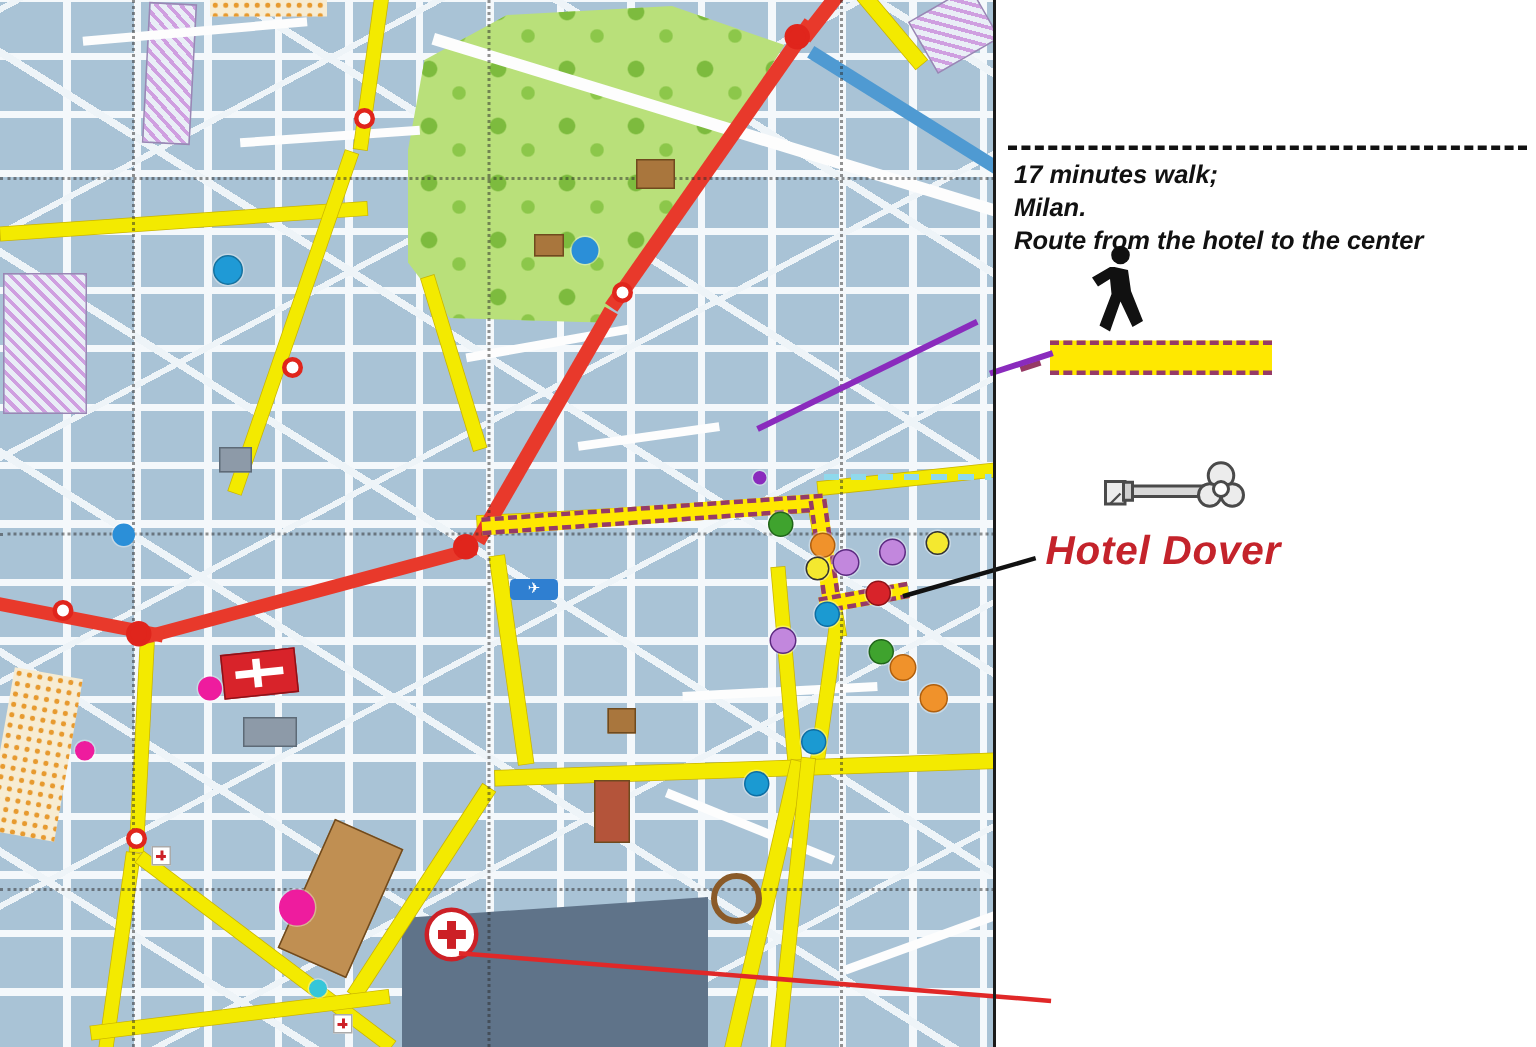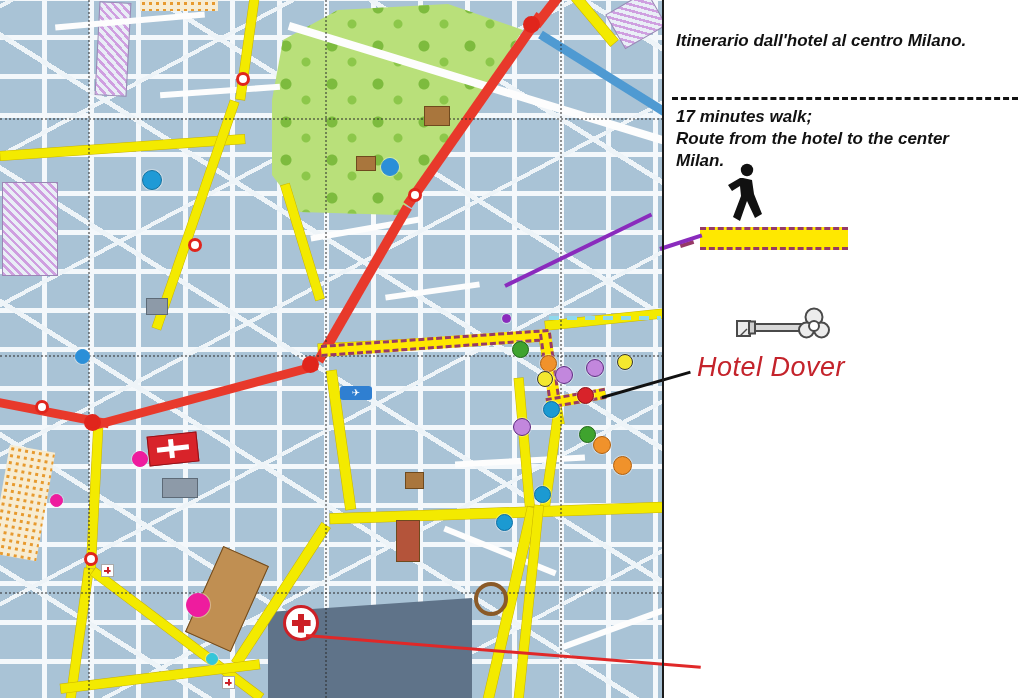--- a/index.html
+++ b/index.html
@@ -67,21 +67,21 @@
   .conn{position:absolute;z-index:40;transform-origin:0 50%;}
   
   .panel{position:absolute;left:664px;top:0;width:360px;height:698px;background:#fff;z-index:20;}
   .p-title{position:absolute;left:12px;font-weight:700;font-style:italic;font-size:17px;line-height:22px;color:#111;}
   .p-div{position:absolute;left:8px;top:97px;width:346px;border-top:3px dashed #111;}
   .walker{position:absolute;left:58px;top:163px;z-index:21;}
   .rsample{position:absolute;left:36px;top:227px;width:148px;height:17px;background:#ffe800;
            border-top:3.5px dashed #963a66;border-bottom:3.5px dashed #963a66;box-sizing:content-box;z-index:21;}
   .rsample-tail{position:absolute;left:16px;top:242px;width:14px;height:4px;background:#963a66;transform:rotate(-18deg);}
   .key{position:absolute;left:70px;top:305px;}
-  .hotel-name{position:absolute;left:33px;top:352px;font-weight:400;font-style:italic;font-size:27px;color:#c4232b;
+  .hotel-name{position:absolute;left:33px;top:352px;font-weight:700;font-style:italic;font-size:27px;color:#c4232b;
               letter-spacing:.5px;}
   .lg-row{position:absolute;display:flex;gap:11px;align-items:flex-start;width:330px;}
   .lg-badge{width:26px;height:24px;border-radius:50%;border:2px solid rgba(0,0,0,.45);box-sizing:border-box;
             font-weight:700;font-style:italic;font-size:13px;display:flex;align-items:center;justify-content:center;
             flex:0 0 auto;margin-top:0;}
   .lg-badge.hosp{border:3.5px solid #d8232a;font-style:normal;font-weight:900;font-size:19px;line-height:1;margin-top:6px;}
   .lg-label{font-weight:700;font-style:italic;font-size:16.5px;color:#111;line-height:21px;}
   .hosp-row .lg-label{font-style:normal;font-size:18.5px;line-height:25px;}
   .lg-sub{font-weight:700;font-style:italic;font-size:12.5px;color:#111;margin-top:3px;}
   .lg-label:empty,.lg-sub:empty{display:none;}
@@ -403,27 +403,26 @@
 
   <div class="map-border"></div>
 
   <div class="conn" style="left:505px;top:284px;width:163px;height:4px;background:#8a2bbd;transform:rotate(-26deg);"></div>
   <div class="conn" style="left:660px;top:247px;width:44px;height:4px;background:#8a2bbd;transform:rotate(-18deg);"></div>
   <div class="conn" style="left:602px;top:396px;width:92px;height:3px;background:#111;transform:rotate(-16deg);"></div>
   <div class="conn" style="left:306px;top:634px;width:396px;height:2.5px;background:#e02828;transform:rotate(4.6deg);"></div>
 
   <div class="panel">
     <div class="p-title" style="top:30px;">
-      <div>Itinerario dall'hotel al centro Milano.</div>
     </div>
     <div class="p-div"></div>
     <div class="p-title" style="top:106px;">
       <div>17 minutes walk;</div>
+      <div>Milan.</div>
       <div>Route from the hotel to the center</div>
-      <div>Milan.</div>
     </div>
 
     <div class="walker">
       <svg width="46" height="62" viewBox="0 0 46 62" fill="#111">
         <circle cx="25" cy="7" r="6.2"></circle>
         <path d="M21 15 L30 17 L32 31 L40 51 L33 55 L25 38 L18 58 L11 54 L19 33 L18 23 L10 28 L6 22 L18 15 Z"></path>
       </svg>
     </div>
 
     <div class="rsample"></div>

